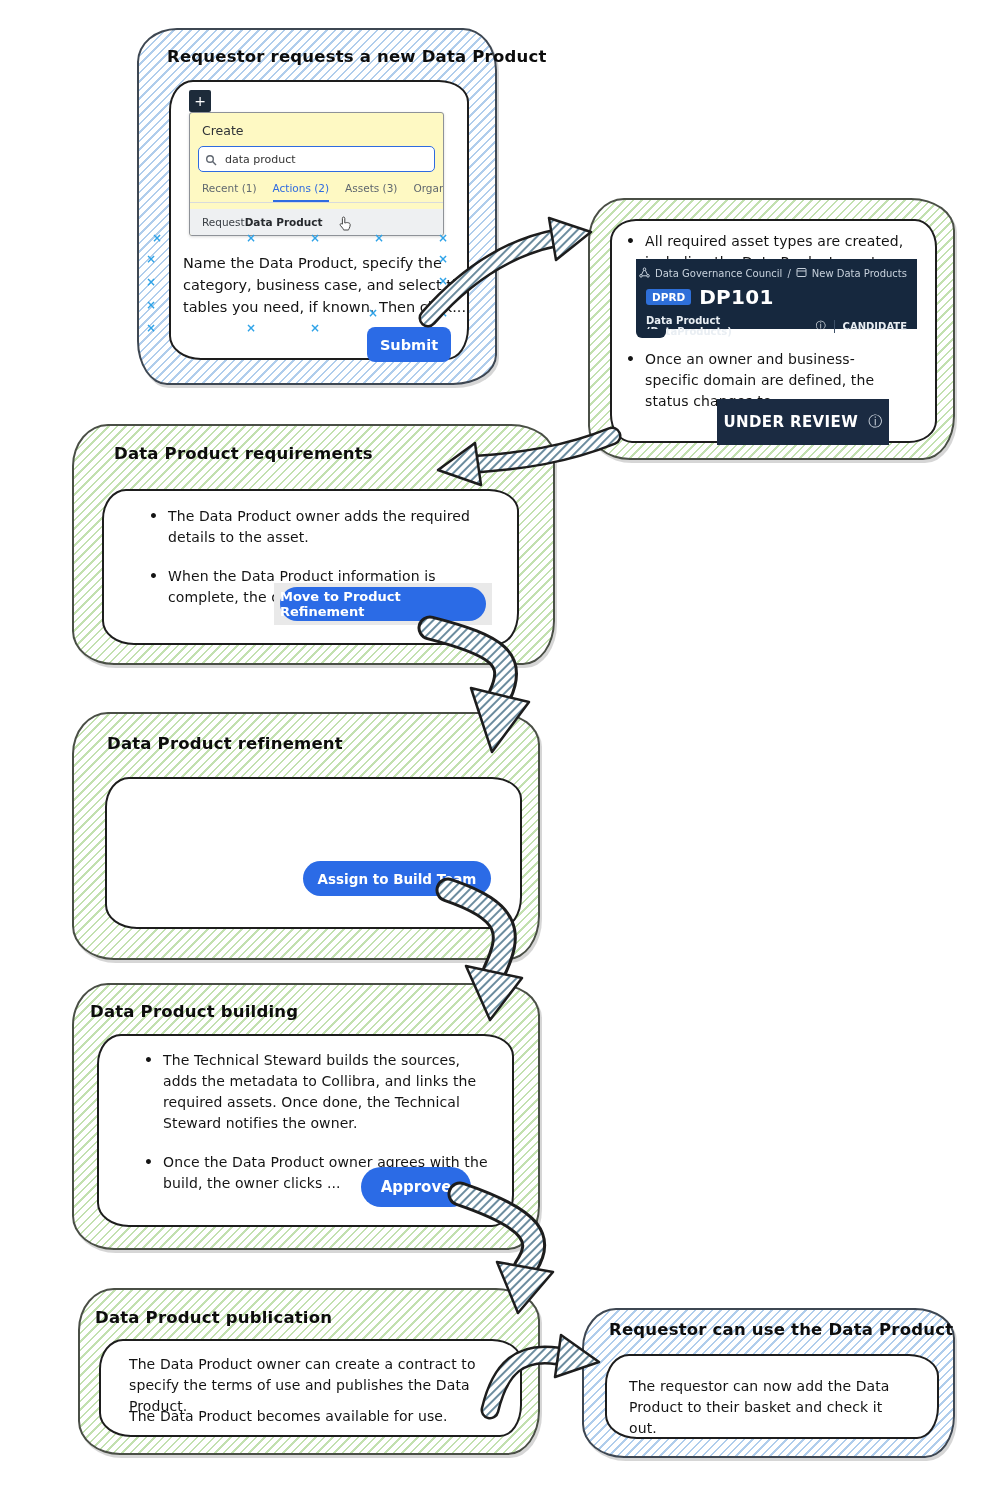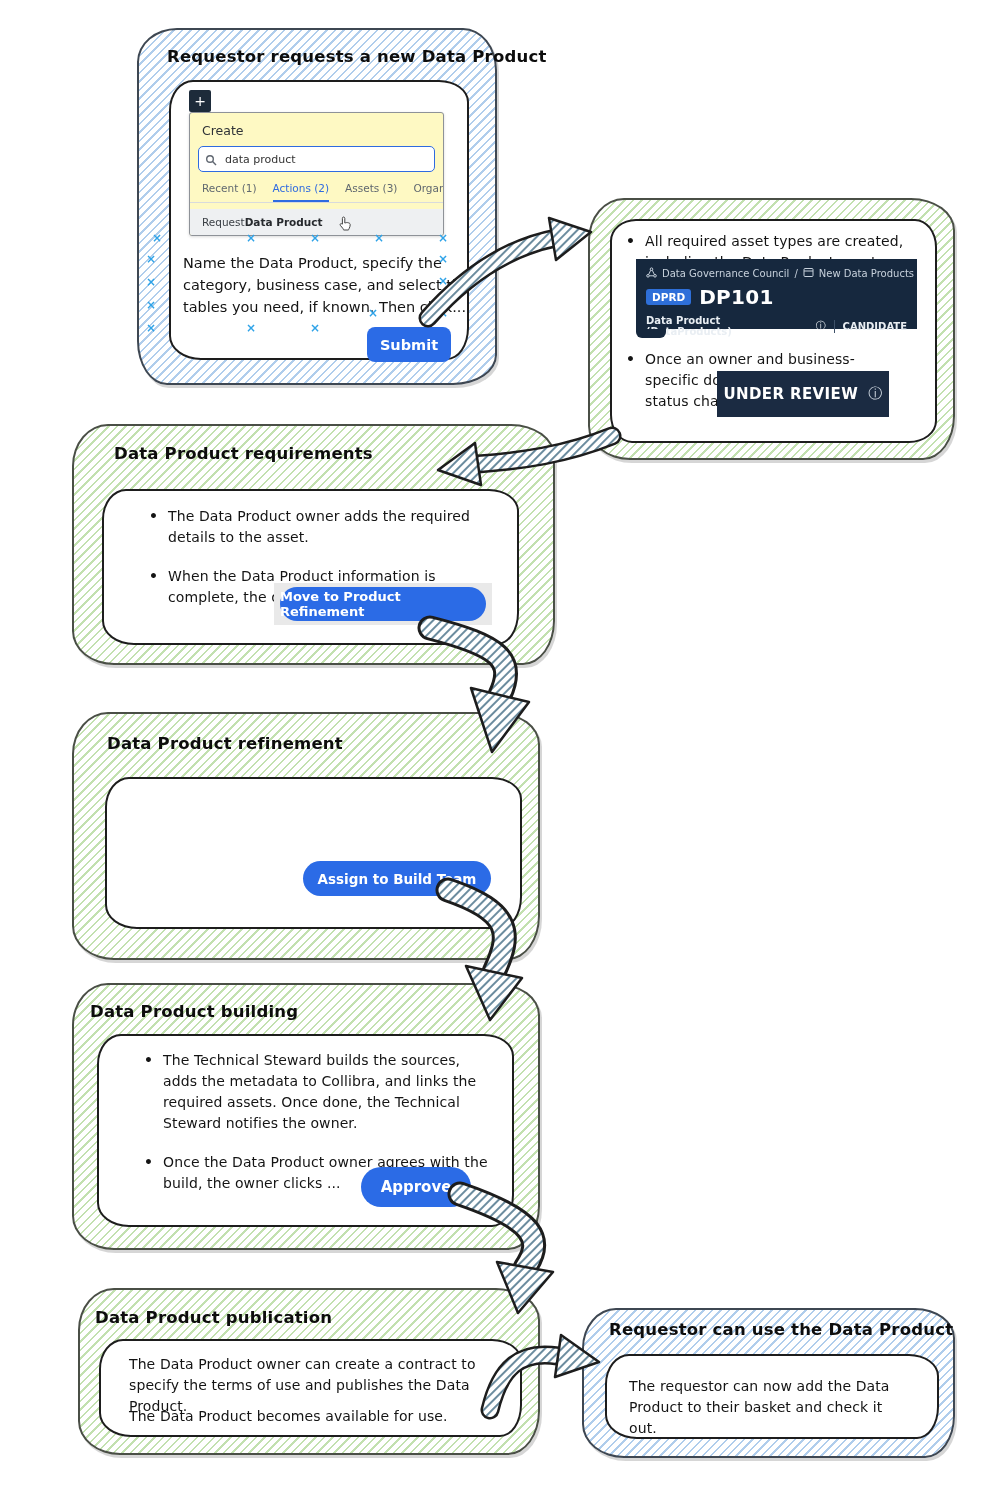--- a/index.html
+++ b/index.html
@@ -35,21 +35,21 @@
   .tab.active{color:#2F6BE0;border-bottom:2.5px solid #2F6BE0;}
   .result-row{position:absolute;left:0;right:0;bottom:0;height:26px;background:#eef0f2;display:flex;
           align-items:center;padding:0 12px;font-size:10.5px;color:#3a3f45;cursor:pointer;}
   .result-row b{color:#26292d;}
   .cursor-glyph{margin-left:16px;margin-top:4px;}
   .xm{position:absolute;color:#2FA3E8;font-size:12px;font-weight:700;line-height:10px;}
   .note{position:absolute;font-size:14.5px;line-height:22px;color:#141414;}
   .submit{border-radius:8px;font-size:14.5px;margin-top:12px;}
   
   .navy{position:absolute;background:#16283E;box-sizing:border-box;padding:8px 10px;}
-  .crumbs{display:flex;align-items:center;gap:5px;font-size:10px;color:#C7D1DC;white-space:nowrap;}
+  .crumbs{display:flex;align-items:center;gap:5px;font-size:10px;color:#C7D1DC;white-space:nowrap;justify-content:flex-end;}
   .idrow{display:flex;align-items:center;gap:8px;margin-top:5px;}
   .dprd{background:#2E6FD9;color:#fff;font-size:10.5px;font-weight:700;padding:2px 6px;border-radius:3px;}
   .dpid{color:#fff;font-size:20px;font-weight:700;letter-spacing:.3px;}
   .metarow{display:flex;align-items:center;gap:8px;margin-top:6px;font-size:10px;color:#E9EEF3;}
   .metarow .b{font-weight:700;}
   .vdiv{width:1px;height:13px;background:#3E5168;}
   .flap{position:absolute;background:#16283E;border-radius:0 0 6px 6px;}
   .review{position:absolute;background:#1B2B42;color:#fff;display:flex;align-items:center;justify-content:center;
           gap:10px;font-size:15px;font-weight:700;letter-spacing:.4px;}
   .review .i{font-weight:400;font-size:14px;color:#d5dde6;}
@@ -146,21 +146,21 @@
           <span class="b">Data Product (DataProducts)</span>
           <span>ⓘ</span>
           <span class="vdiv"></span>
           <span class="b">CANDIDATE</span>
         </div>
       </div>
       <div class="flap" style="left:24px;top:108px;width:30px;height:9px;"></div>
       <div class="body-text bullet" style="left:14px;top:128px;width:262px;margin:0;">
         <span>Once an owner and business-specific domain are defined, the status changes to</span>
       </div>
-      <div class="review" style="left:105px;top:150px;width:172px;height:46px;">
+      <div class="review" style="left:105px;top:178px;width:172px;height:46px;">
         <span>UNDER REVIEW</span>
         <span class="i">ⓘ</span>
       </div>
     </div>
   </div>
 
   <div class="fbox green" style="left:72px;top:424px;width:483px;height:241px;">
     <div class="fbox-title" style="left:33px;top:18px;margin-left:7px;">Data Product requirements</div>
     <div class="panel" style="left:28px;top:63px;width:417px;height:156px;">
       <div class="body-text" style="left:45px;top:15px;width:348px;">

